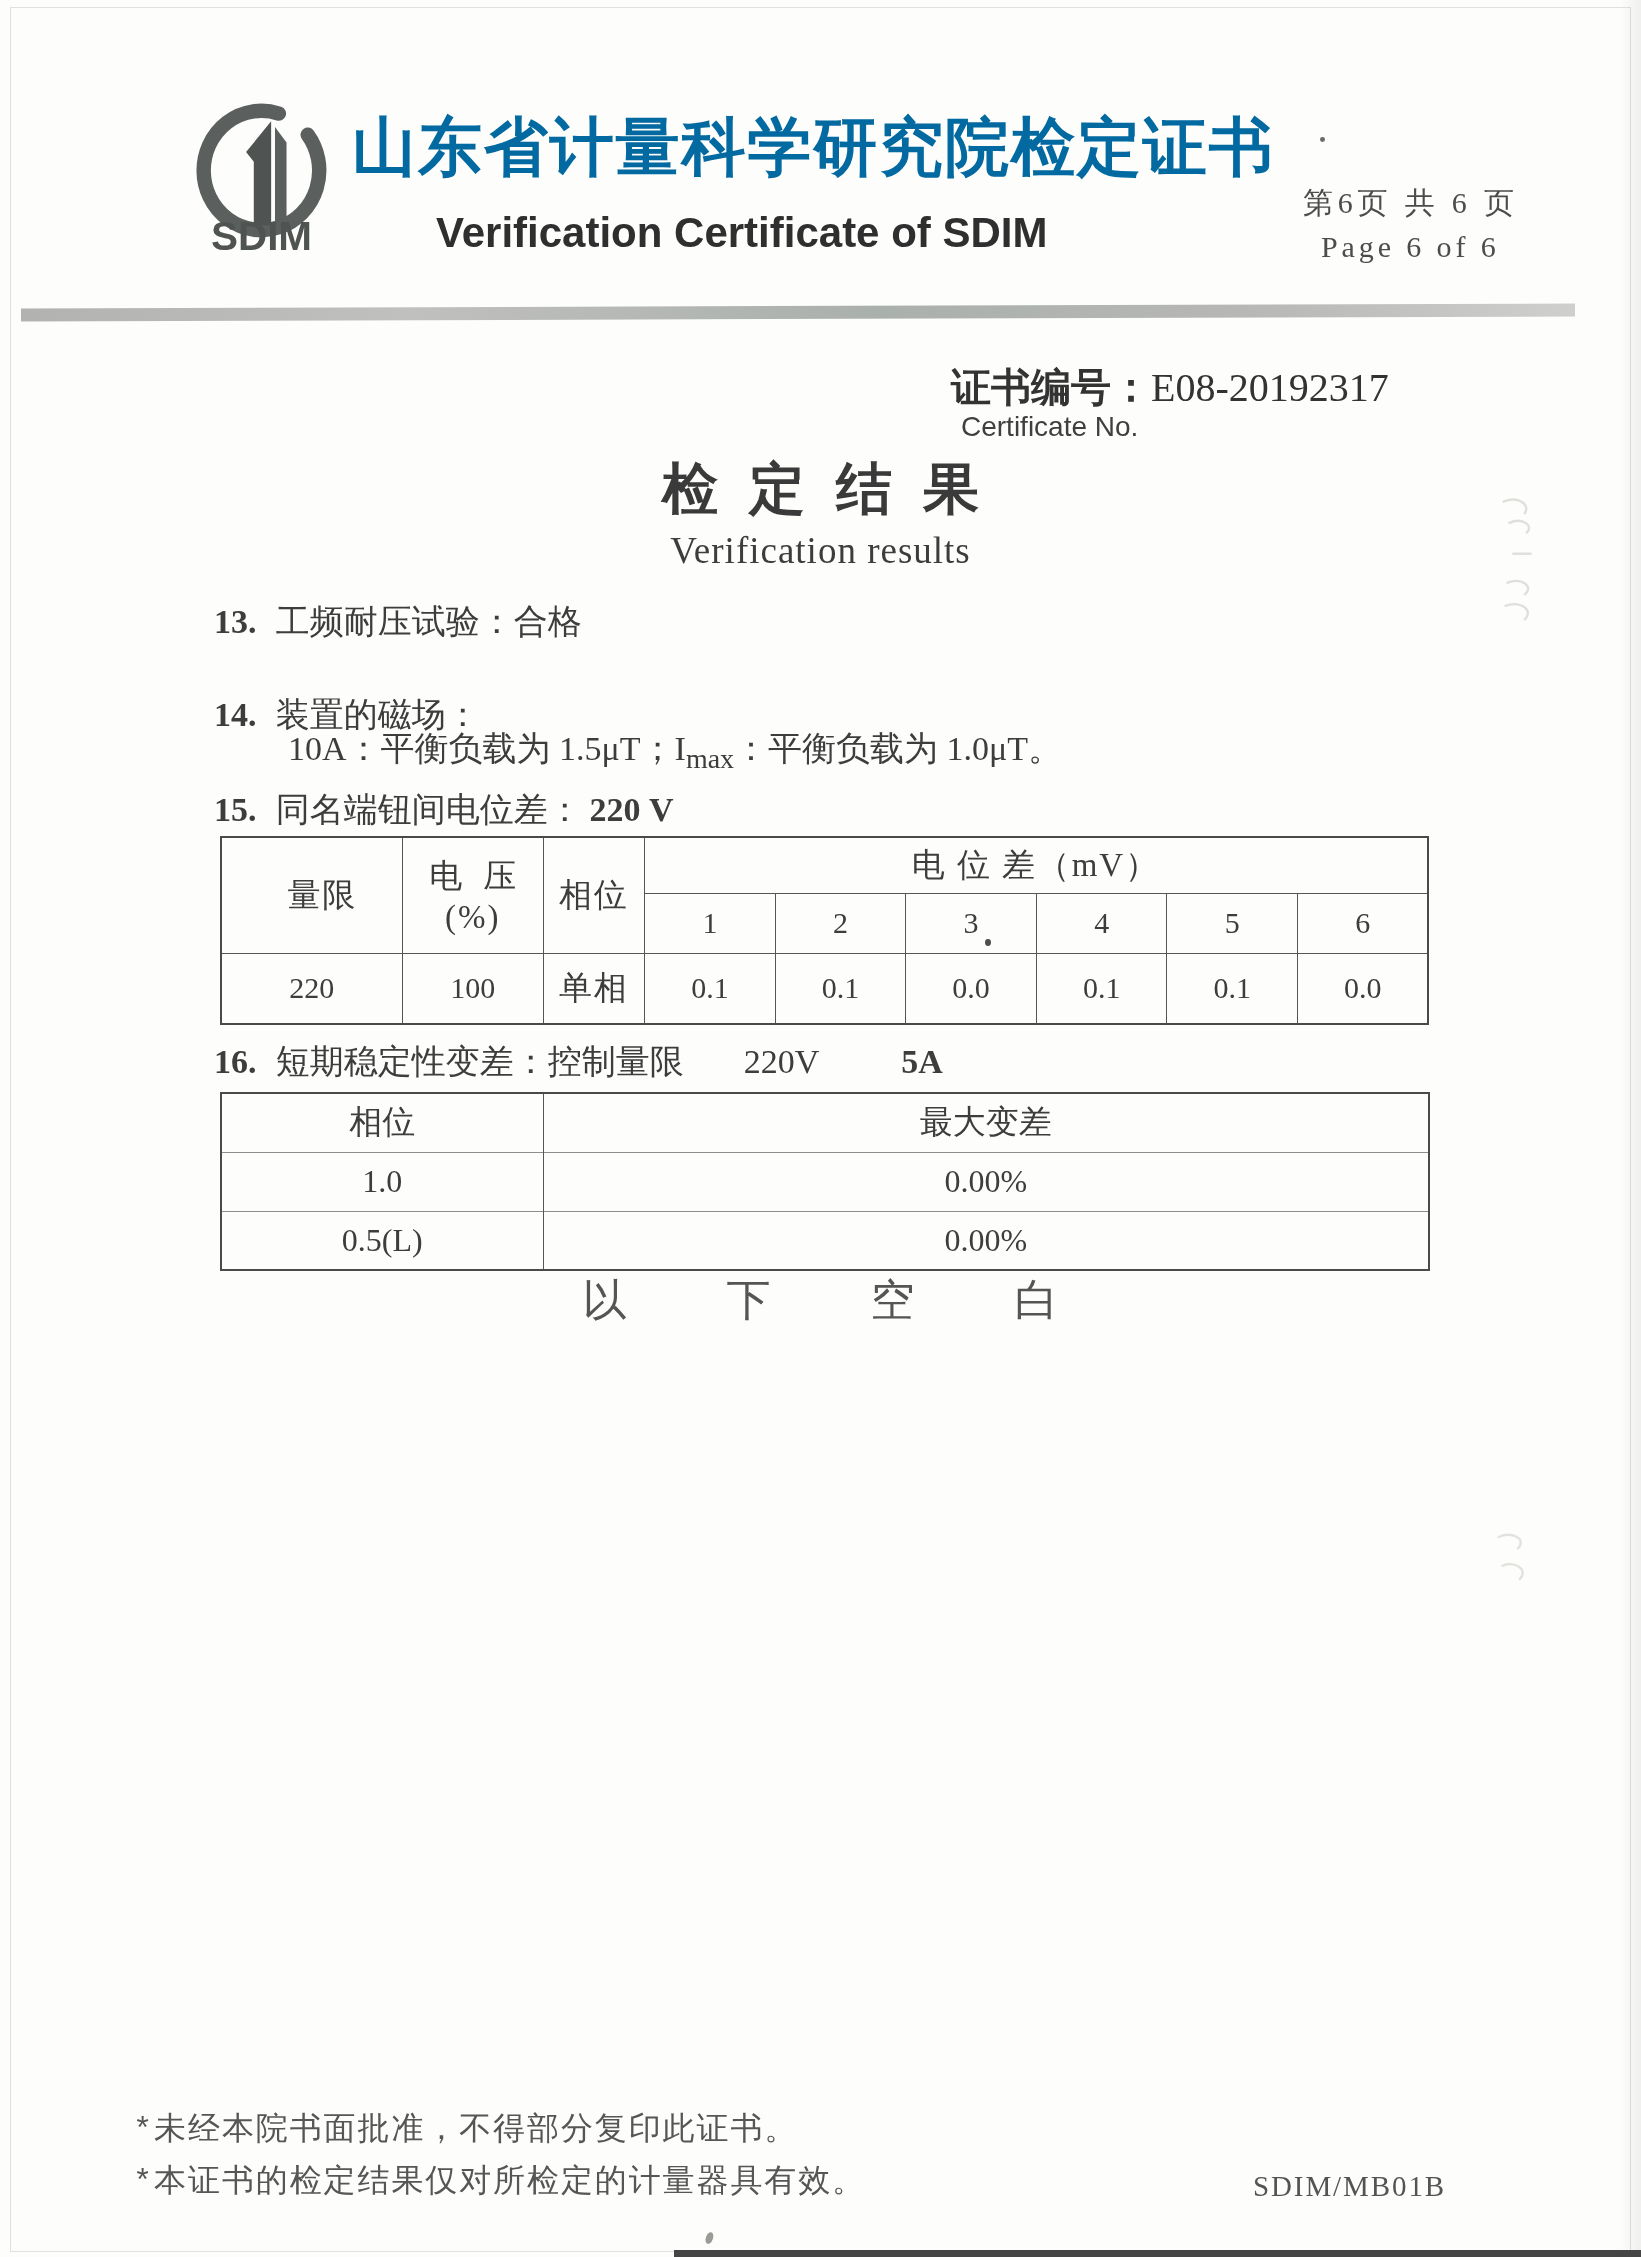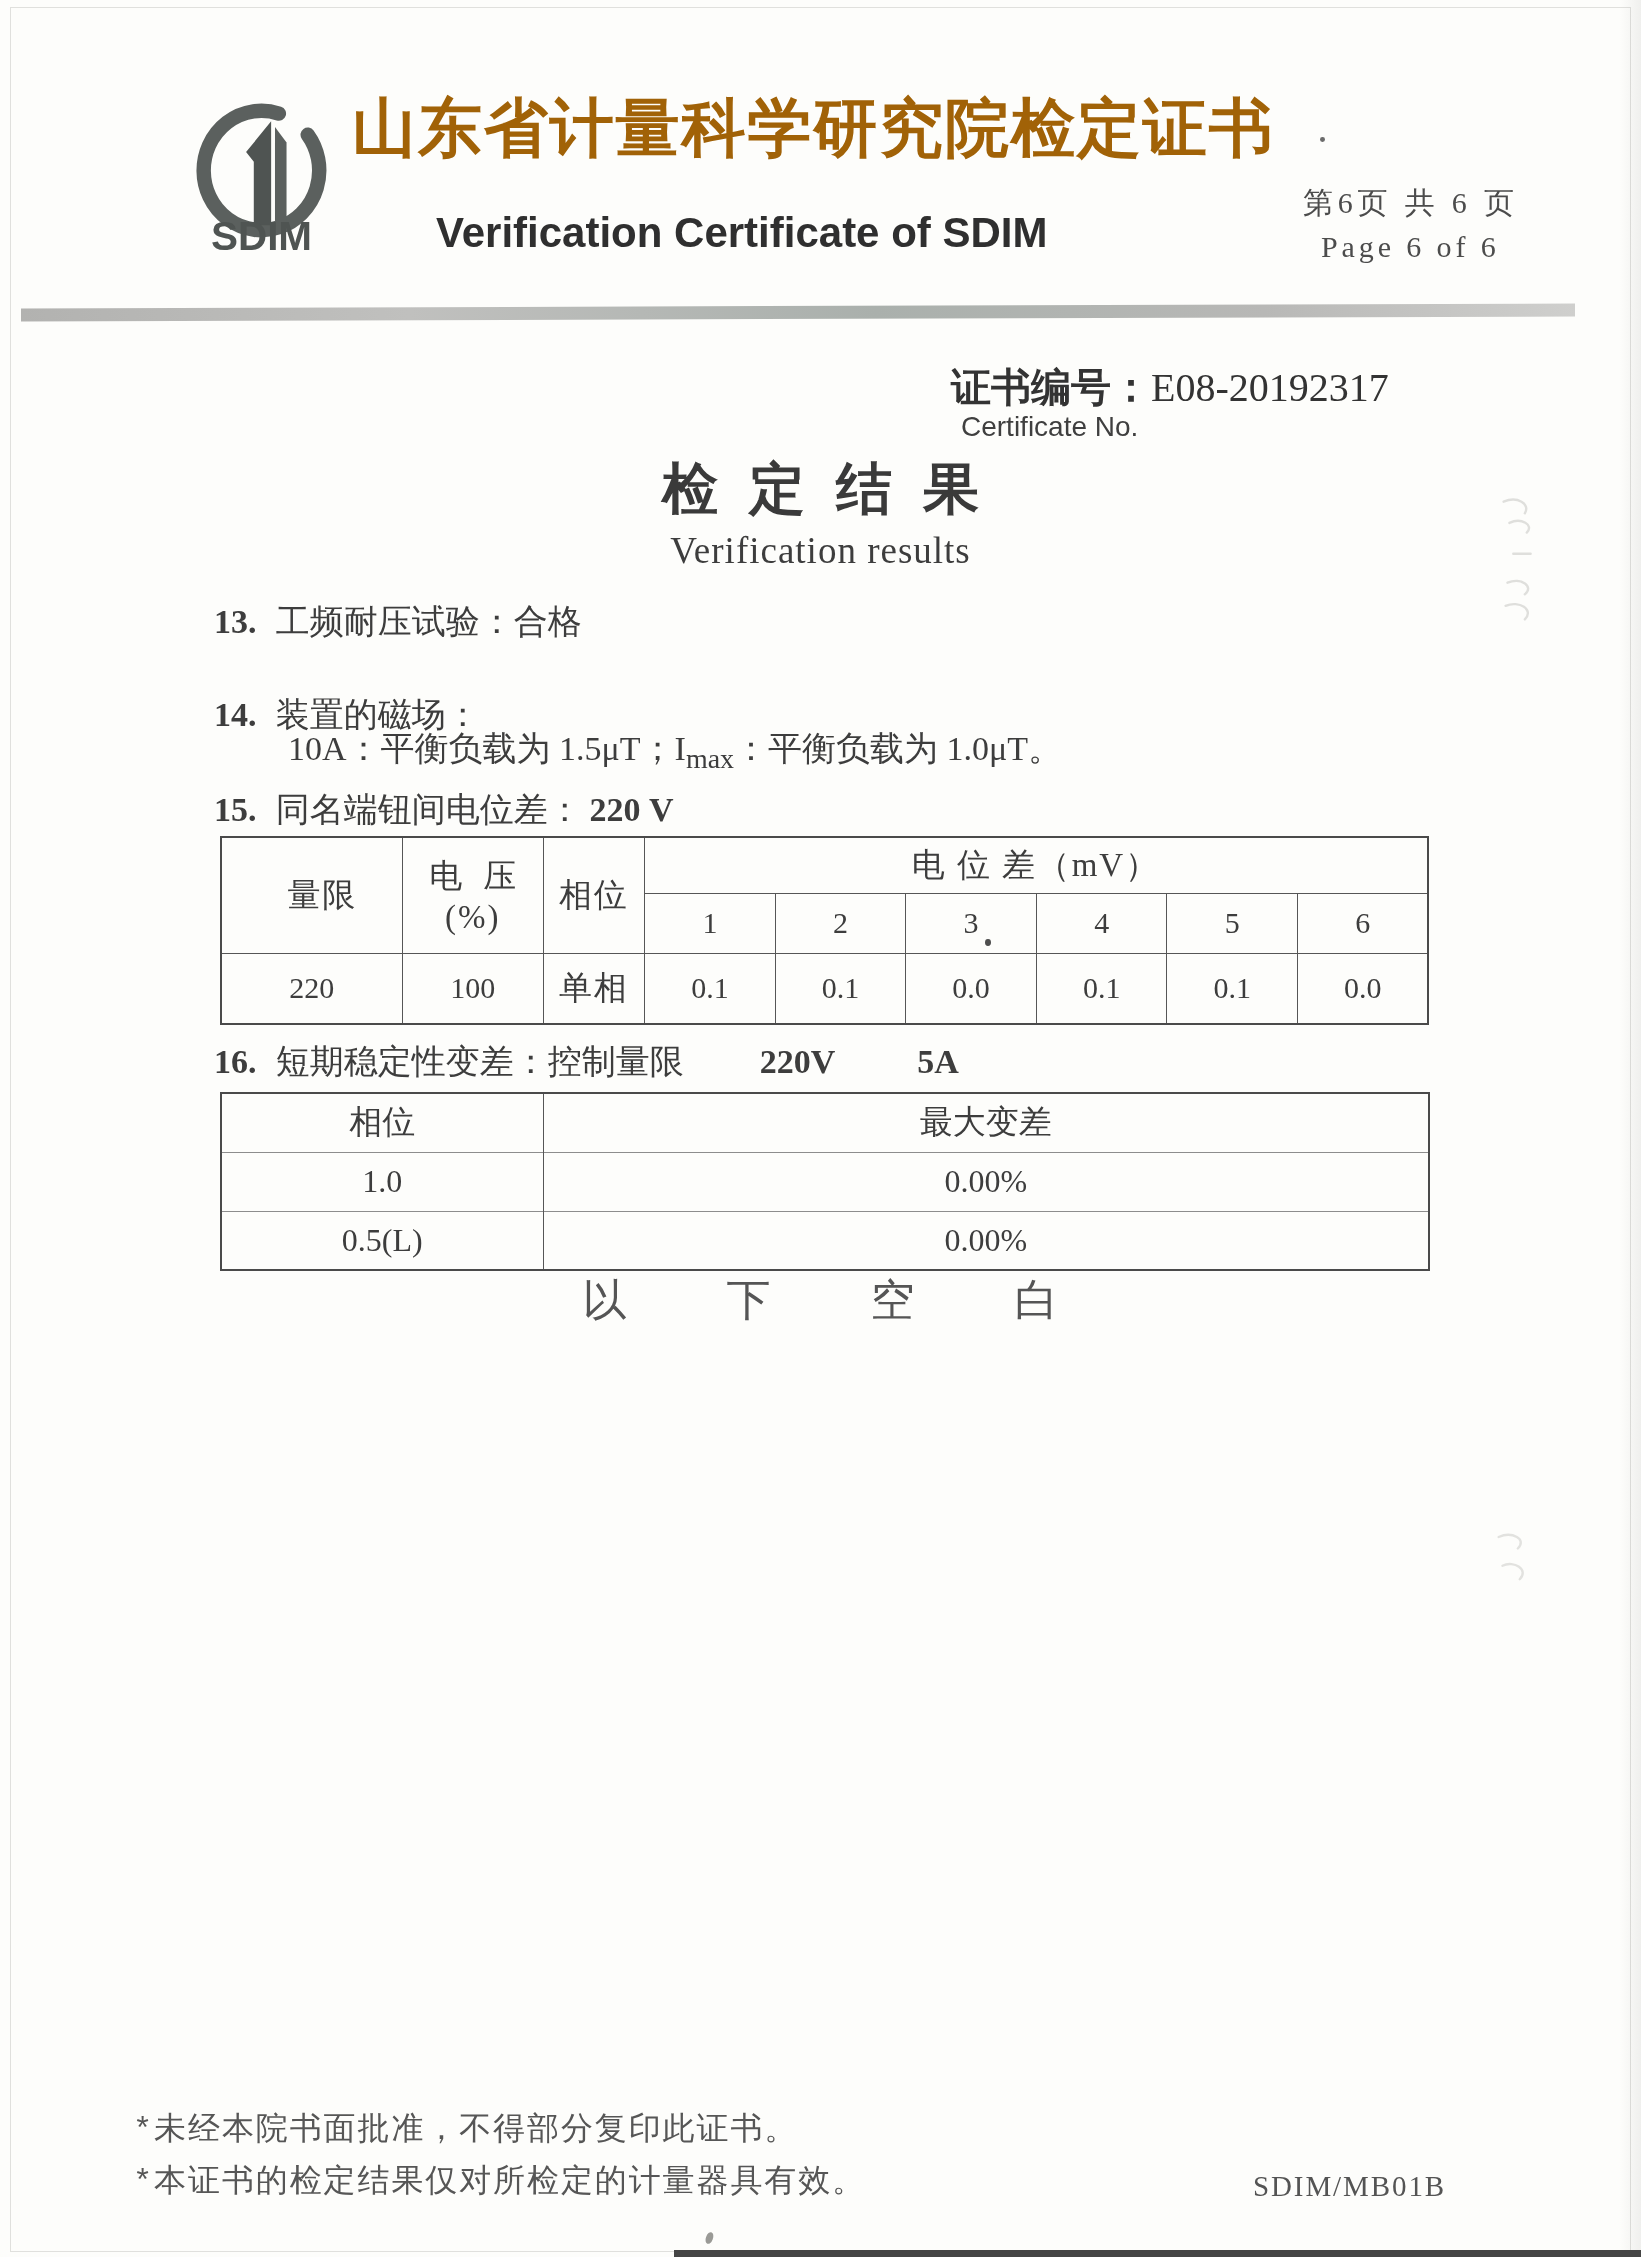--- a/index.html
+++ b/index.html
@@ -14,22 +14,22 @@
     border:1px solid #e0e0dd; pointer-events:none;
   }
   .right-shade {
     position:absolute; top:0; right:0; width:21px; height:100%;
     background:linear-gradient(to right, rgba(0,0,0,0), rgba(120,120,118,0.10));
   }
 
   
   .logo { position:absolute; left:186px; top:102px; width:151px; height:156px; }
   .title-zh {
-    position:absolute; left:352px; top:85px; width:898px;
-    font-size:64px; font-weight:bold; letter-spacing:1.9px; color:#a16207;
+    position:absolute; left:352px; top:104px; width:898px;
+    font-size:64px; font-weight:bold; letter-spacing:1.9px; color:#0369a1;
     white-space:nowrap;
   }
   .title-en {
     position:absolute; left:436px; top:209px;
     font-family:"Liberation Sans","DejaVu Sans",sans-serif;
     font-size:42px; font-weight:bold; color:#2f2f2f; letter-spacing:0px;
     white-space:nowrap;
   }
   .title-dot { position:absolute; left:1320px; top:137px; width:4.8px; height:4.8px; border-radius:50%; background:#6b6b6b; }
   .pageinfo-zh {
@@ -69,21 +69,21 @@
   
   .item { position:absolute; left:214px; font-size:34px; color:#3d3d3d; white-space:nowrap; }
   .item .no { font-weight:bold; margin-right:19.3px; }
   .i13 { top:599px; }
   .i14 { top:668px;margin-top:24px; }
   .i14d { position:absolute; left:288px; top:726px; font-size:34px; color:#3d3d3d; white-space:nowrap; }
   .i14d sub { font-size:28px; }
   .i15 { top:787px; }
   .i15 .val { font-weight:bold; margin-left:7.7px; }
   .i16 { top:1039px; }
-  .i16 .v1 { font-weight:bold; margin-left:76px; }
+  .i16 .v1 { font-weight:normal; margin-left:60px; }
   .i16 .v2 { font-weight:bold; margin-left:82px; }
 
   
   table { border-collapse:collapse; table-layout:fixed; background:transparent; position:absolute; }
   .t15 { left:220px; top:836px; width:1209px; border:2.9px solid #4a4a4a; }
   .t15 td, .t15 th { border:1.9px solid #565656; font-weight:normal; text-align:center; vertical-align:middle; background:transparent; }
   .t15 .zh { font-size:33px; letter-spacing:1.9px; }
   .t15 .num { font-size:30px; }
   .lsp { letter-spacing:21px; text-indent:21px; }
   .r1 { height:56px; } .r2 { height:60px; } .r3 { height:71px; }

